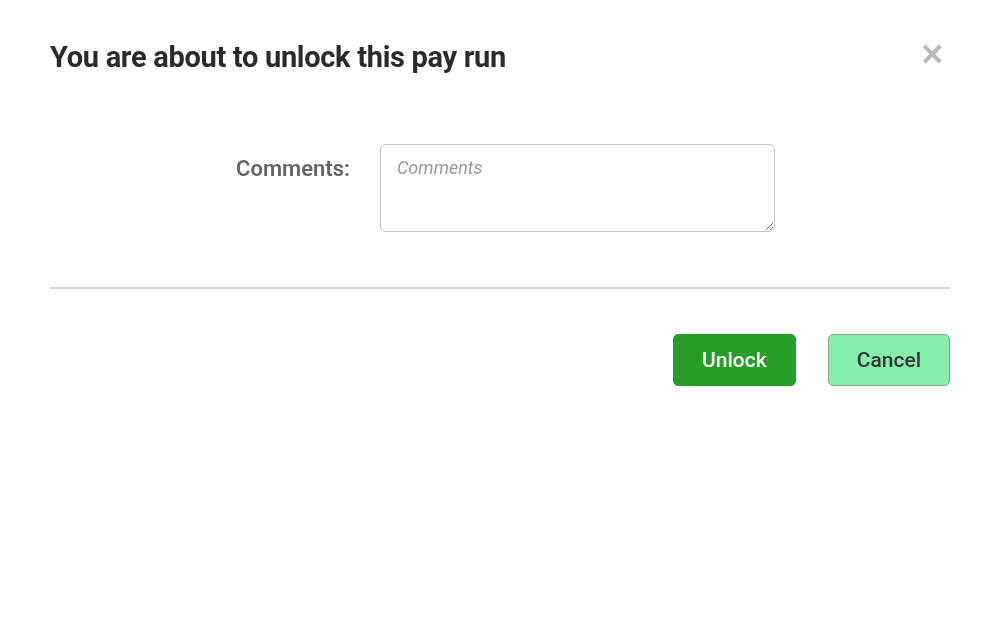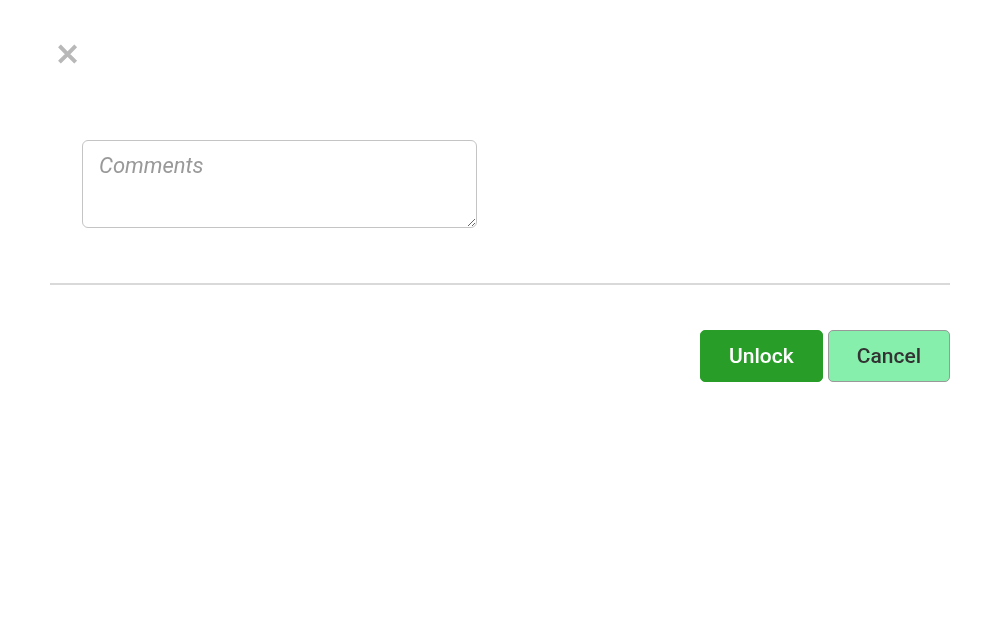--- a/index.html
+++ b/index.html
@@ -68,40 +68,39 @@
       width: 300px;
       padding-top: 12px;
     }
     
     .comments-input {
       width: 395px;
       height: 88px;
       border: 1px solid #c4c4c4;
       border-radius: 6px;
       padding: 12px 16px;
-      font-size: 22px;
+      font-size: 18px;
       font-family: inherit;
       font-style: italic;
       color: #555;
       resize: both;
-      margin-left: 32px;
     }
     
     .comments-input::placeholder {
       color: #999;
       font-style: italic;
     }
     
     .modal-footer {
       border-top: 2px solid #d9d9d9;
       padding-top: 45px;
       margin-top: 55px;
       display: flex;
       justify-content: flex-end;
-      gap: 5px;
+      gap: 32px;
     }
     
     .btn {
       font-size: 21px;
       font-weight: 500;
       padding: 13px 28px;
       border-radius: 5px;
       cursor: pointer;
       font-family: inherit;
     }
@@ -115,26 +114,28 @@
     .btn-secondary {
       background: #86efac;
       color: #333;
       border: 1.5px solid #999;
     }
   </style>
 </head>
 <body>
 
 <div class="modal-header">
+  <h1 class="modal-title">You are about to unlock this pay run</h1>
   <span class="close-btn">✕</span>
 </div>
 
 <div class="modal-body">
 
   <div class="form-row">
+    <label class="form-label">Comments:</label>
     <textarea class="comments-input" placeholder="Comments" style=""></textarea>
   </div>
 </div>
 
 <div class="modal-footer">
   <button class="btn btn-primary">Unlock</button>
   <button class="btn btn-secondary">Cancel</button>
 </div>
 
 </body></html>

